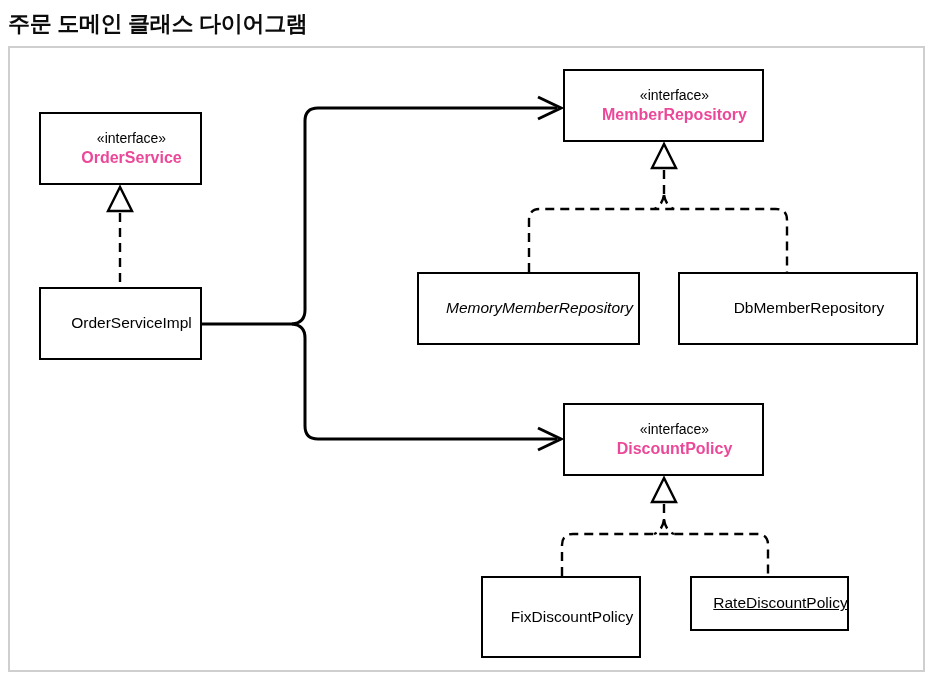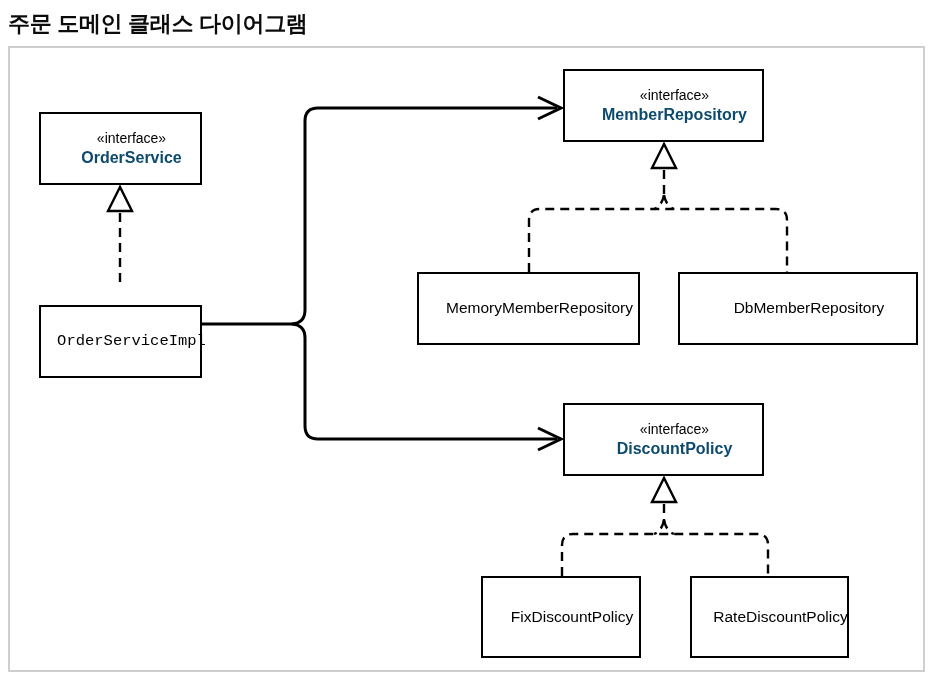--- a/index.html
+++ b/index.html
@@ -57,36 +57,36 @@
     padding-left: 22px;
   }
   .stereo {
     font-size: 14px;
     font-weight: 400;
     color: #000000;
   }
   .cname {
     font-size: 16px;
     font-weight: bold;
-    color: #0c4a6e;
+    color: #ec4899;
   }
   .cname-plain {
     font-size: 15.5px;
     font-weight: 400;
     color: #000000;
   }
   
   .b-order-service            { left: 29px;  top: 64px;  width: 163px; height: 73px; }
-  .b-order-service-impl       { left: 29px;  top: 257px; width: 163px; height: 73px; font-family: Liberation Mono, monospace; }
+  .b-order-service-impl       { left: 29px;  top: 239px; width: 163px; height: 73px; }
   .b-member-repository        { left: 553px; top: 21px;  width: 201px; height: 73px; }
-  .b-memory-member-repository { left: 407px; top: 224px; width: 223px; height: 73px; }
+  .b-memory-member-repository { left: 407px; top: 224px; width: 223px; height: 73px; font-style: italic; }
   .b-db-member-repository     { left: 668px; top: 224px; width: 240px; height: 73px; }
   .b-discount-policy          { left: 553px; top: 355px; width: 201px; height: 73px; }
   .b-fix-discount-policy      { left: 471px; top: 528px; width: 160px; height: 82px; }
-  .b-rate-discount-policy     { left: 680px; top: 528px; width: 159px; height: 82px; }
+  .b-rate-discount-policy     { left: 680px; top: 528px; width: 159px; height: 55px; text-decoration: underline; }
 
   .solid-line    { stroke: #000000; stroke-width: 3;   fill: none; }
   .dashed-line   { stroke: #000000; stroke-width: 2.4; fill: none; stroke-dasharray: 9 6; }
   .tri-marker    { stroke: #000000; stroke-width: 2.4; fill: #ffffff; stroke-linejoin: miter; }
   .open-arrow    { stroke: #000000; stroke-width: 3;   fill: none; stroke-linejoin: miter; }
 </style>
 </head>
 <body>
 
 <div class="page">

